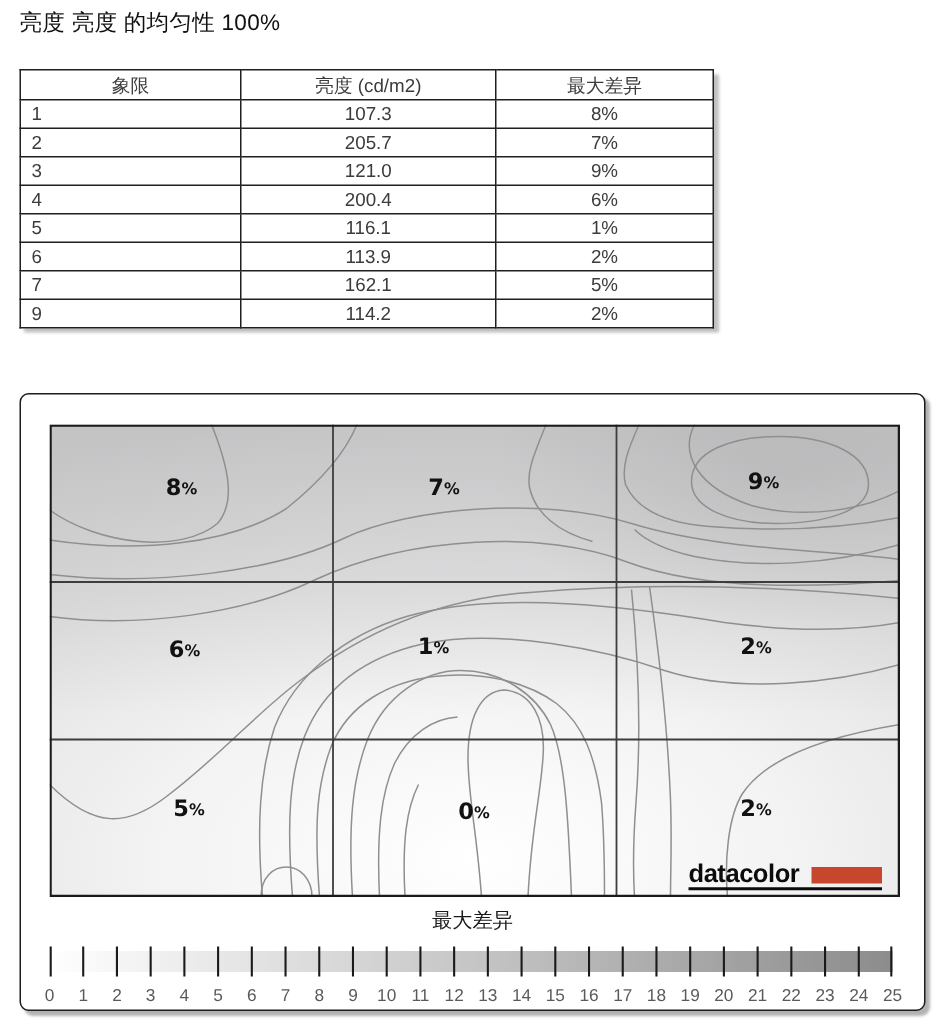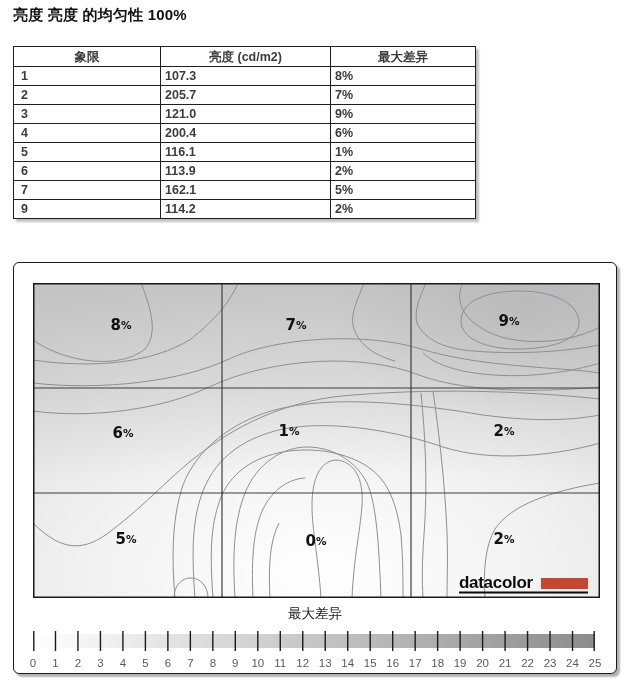--- a/index.html
+++ b/index.html
@@ -2,35 +2,35 @@
 <html><head>
 <meta charset="utf-8">
 <style>
   html,body{margin:0;padding:0;background:#ffffff;}
   .page{
     position:relative;width:628px;height:688px;background:#ffffff;overflow:hidden;
     font-family:"Liberation Sans","DejaVu Sans",sans-serif;color:#222;
   }
   .title{
     position:absolute;left:13px;top:6px;margin:0;
-    font-size:15px;font-weight:bold;color:#111;letter-spacing:.2px;
+    font-size:15px;font-weight:normal;color:#111;letter-spacing:.2px;
   }
   table.uni{
     position:absolute;left:13px;top:46px;width:462px;
     border-collapse:collapse;table-layout:fixed;
     box-shadow:3px 3px 2px rgba(0,0,0,0.25);
     background:#fff;
   }
   table.uni th,table.uni td{
     border:1px solid #1f1f1f;height:18px;padding:0 4px;
-    font-size:12.5px;font-weight:bold;color:#3c3c3c;line-height:18px;
+    font-size:12.5px;font-weight:normal;color:#3c3c3c;line-height:18px;
     white-space:nowrap;overflow:hidden;
   }
   table.uni th{height:19px;text-align:center;}
-  table.uni td{text-align:left;}
+  table.uni td{text-align:center;}
   table.uni td:first-child{text-align:left;padding-left:7px;}
   col.c1{width:147px}col.c2{width:170px}col.c3{width:145px}
   .chart-box{
     position:absolute;left:13px;top:262px;width:602px;height:410px;
     background:#fff;border:1.5px solid #1c1c1c;border-radius:6px;
     box-shadow:3px 3px 2px rgba(0,0,0,0.3);
   }
   .plot-svg{position:absolute;left:19px;top:20px;}
   .legend-title{
     position:absolute;left:0;top:342px;width:100%;

